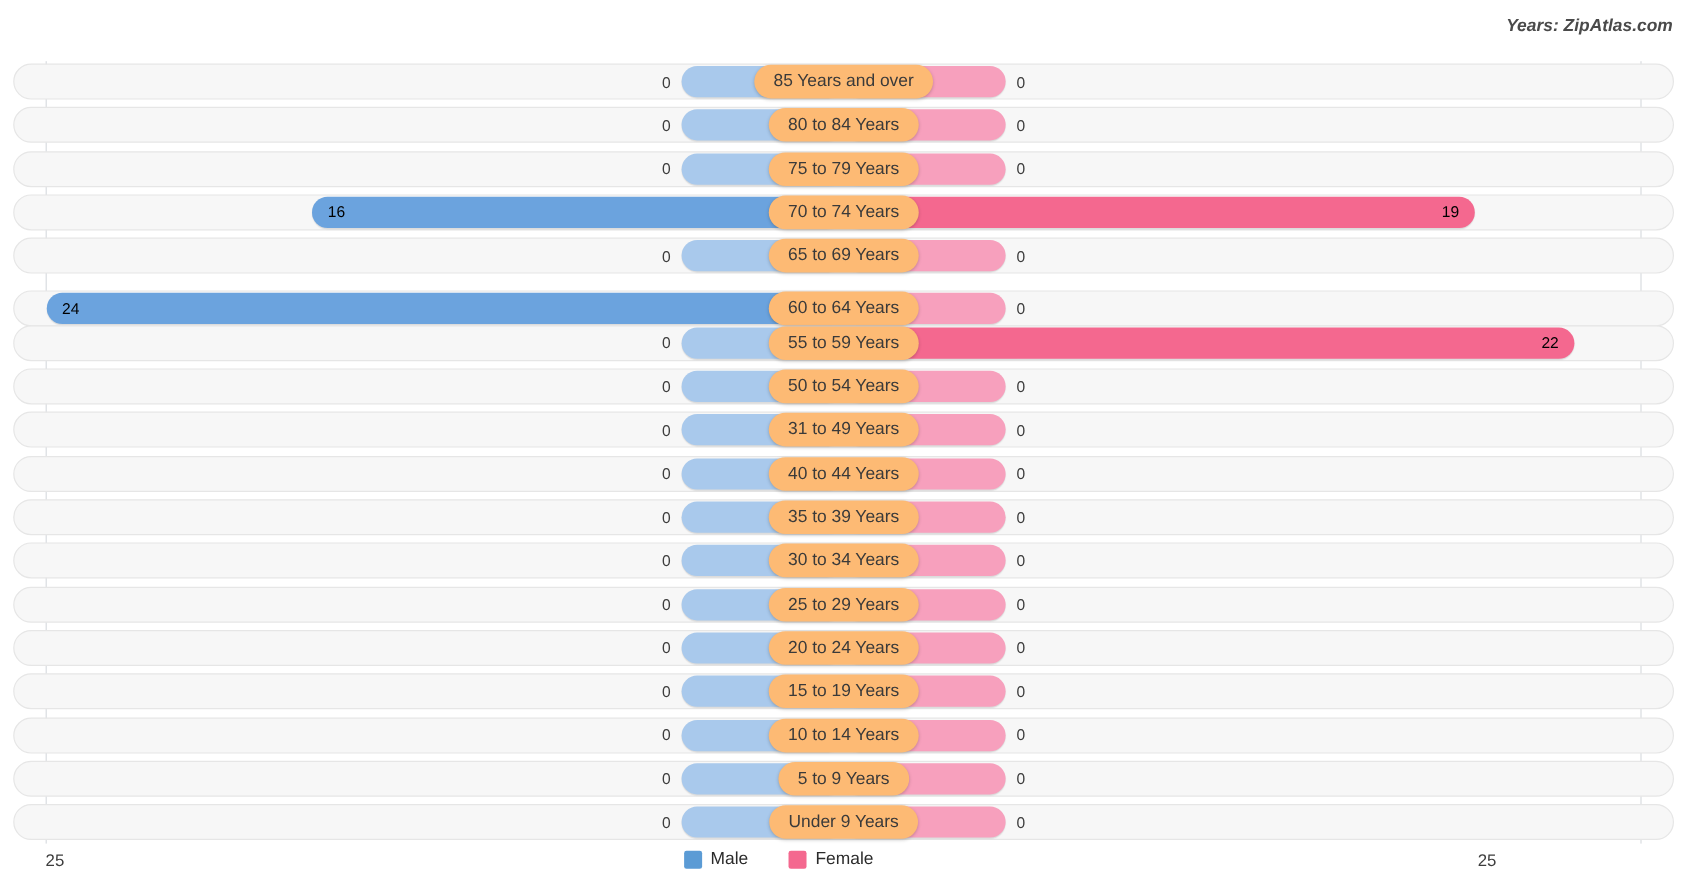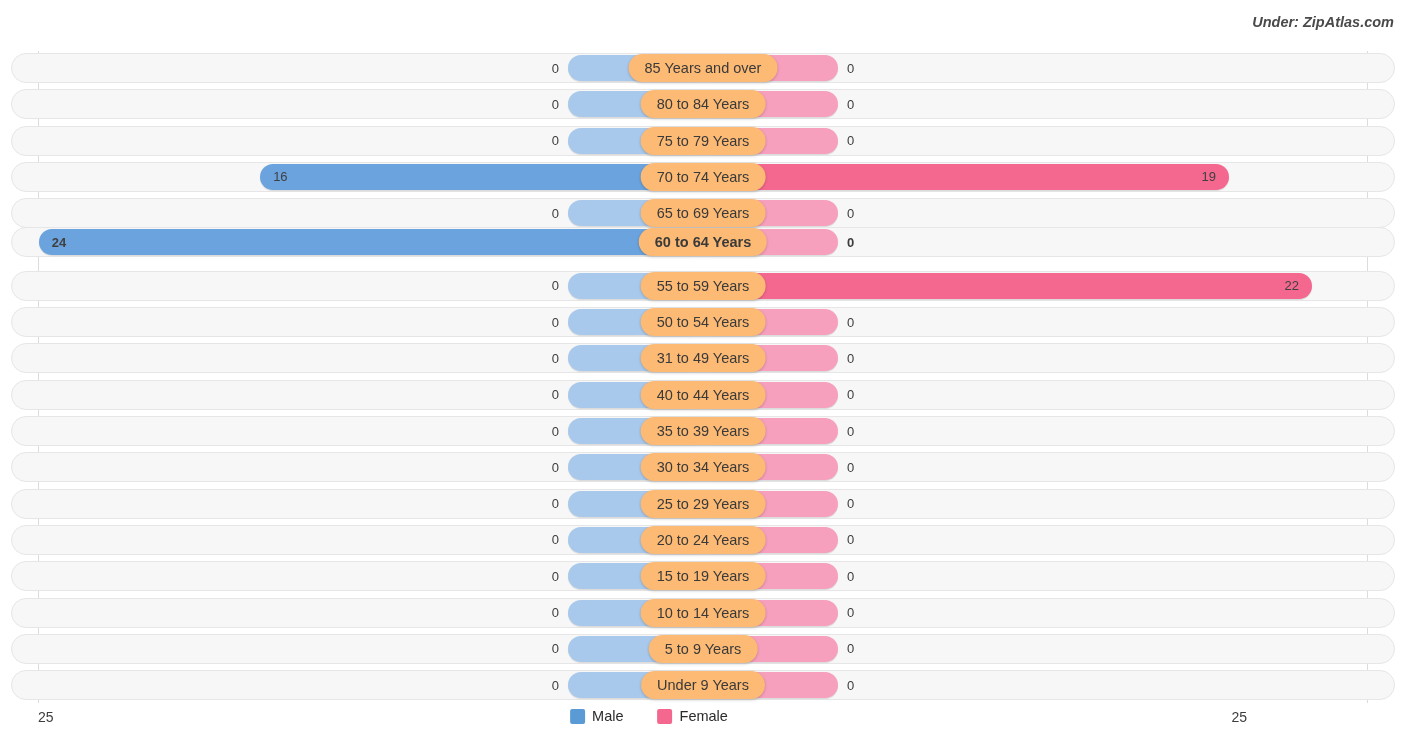--- a/index.html
+++ b/index.html
@@ -110,21 +110,21 @@
     border-radius: 13px;
     background: #f4688f;
     justify-content: flex-end;
     box-shadow: 0 1px 1px rgba(0,0,0,0.12);
   }
   .bar.male.zero   { background: #a9c9ec; }
   .bar.female.zero { background: #f7a0bd; }
 
   .bar-value-inside {
     font-size: 13px;
-    color: #404040;
+    color: #000000;
     white-space: nowrap;
     padding: 0 13px;
   }
 
   .bar-value-outside {
     position: absolute;
     top: 0;
     height: 30px;
     display: flex;
     align-items: center;
@@ -197,21 +197,21 @@
     color: #2b2b2b;
     white-space: nowrap;
   }
 </style>
 </head>
 <body>
 
 <div id="chart-root">
 
   <div class="header">
-    <div class="chart-source">Under: ZipAtlas.com</div>
+    <div class="chart-source">Years: ZipAtlas.com</div>
   </div>
 
   <div class="plot">
     <div class="axis-line left"></div>
     <div class="axis-line right"></div>
     <div id="rows-container">
         <div class="row" style="top: 2px;">
           <div class="track"></div>
           <div class="half left">
             <div class="bar male zero" style="width: 135px;"></div>
@@ -266,21 +266,21 @@
           <div class="half left">
             <div class="bar male zero" style="width: 135px;"></div>
             <div class="bar-value-outside male-out" style="right: 144px; left: 0px;">0</div>
           </div>
           <div class="half right">
             <div class="bar female zero" style="width: 135px;"></div>
             <div class="bar-value-outside female-out" style="left: 144px; right: 0px;">0</div>
           </div>
           <div class="age-pill">65 to 69 Years</div>
         </div>
-        <div class="row" style="top: 176px; font-weight: bold;">
+        <div class="row" style="top: 191px;">
           <div class="track"></div>
           <div class="half left">
             <div class="bar male" style="width: 664.32px;">
               <span class="bar-value-inside">24</span>
             </div>
           </div>
           <div class="half right">
             <div class="bar female zero" style="width: 135px;"></div>
             <div class="bar-value-outside female-out" style="left: 144px; right: 0px;">0</div>
           </div>

